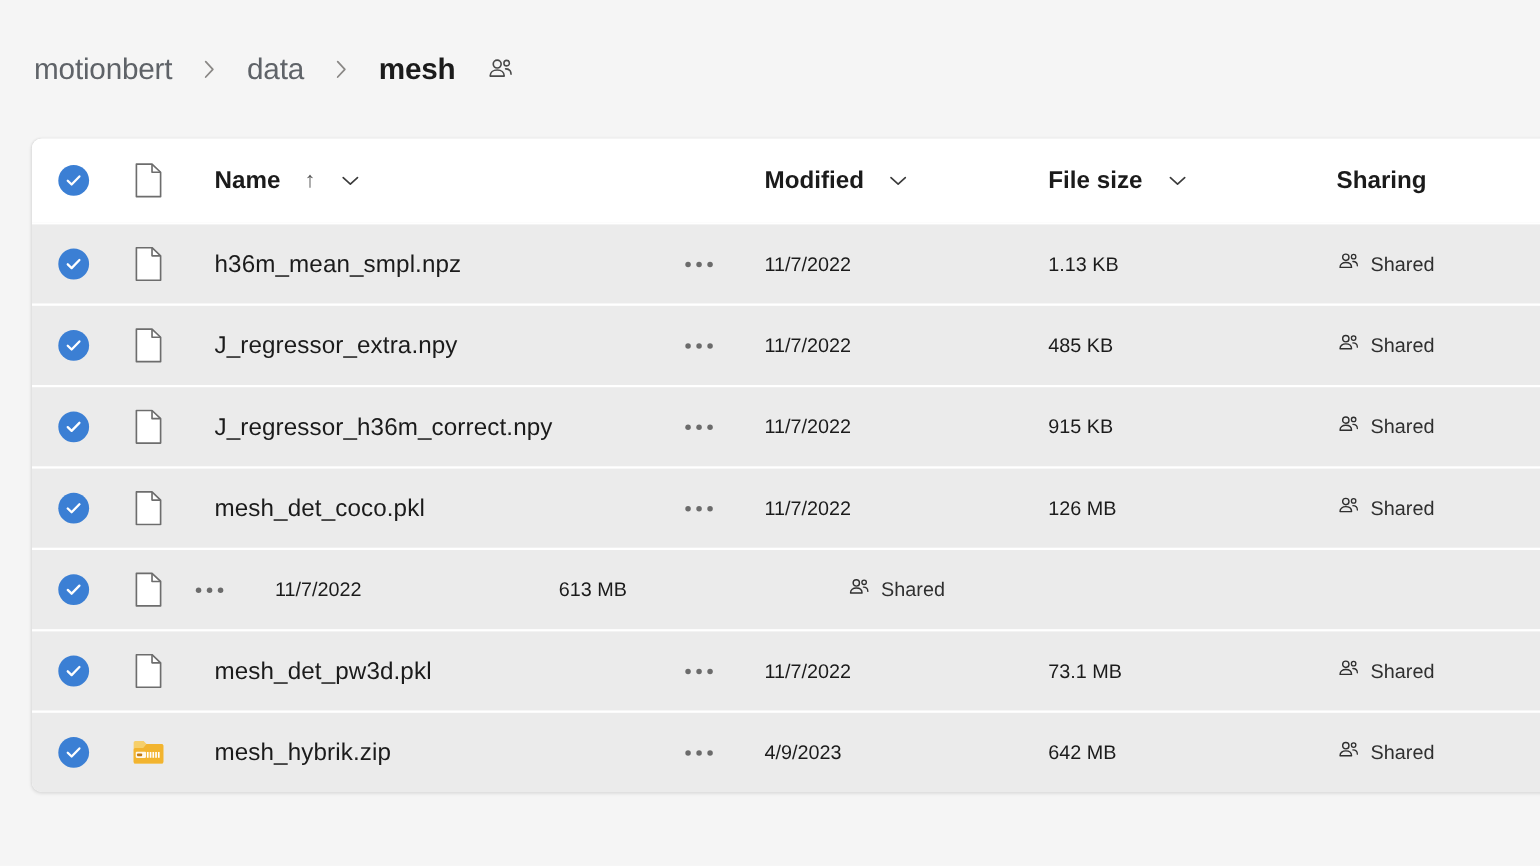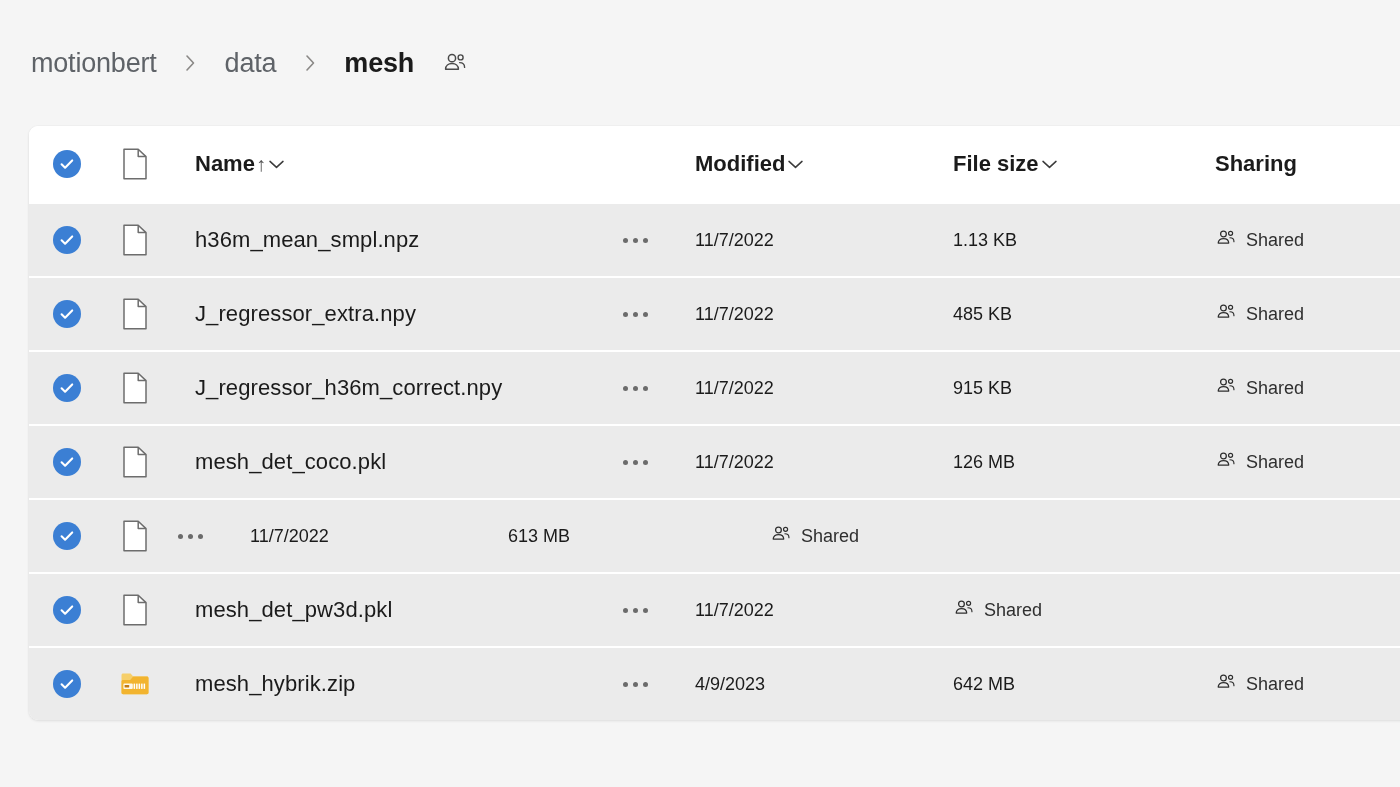--- a/index.html
+++ b/index.html
@@ -83,21 +83,21 @@
   .c-modified{ flex: 0 0 258px; }
   .c-size    { flex: 0 0 262px; }
   .c-sharing { flex: 1 1 auto; }
 
   .hdr-text {
     font-size: 22px;
     color: #1b1b1b;
     font-weight: 600;
     display: inline-flex;
     align-items: center;
-    gap: 1px;
+    gap: 22px;
     white-space: nowrap;
   }
   .hdr-arrow { color: #555; font-size: 20px; line-height: 1; }
   .chev { color: #3b3b3b; display: inline-flex; align-items: center; }
 
   .cell-text {
     font-size: 18px;
     color: #1b1b1b;
     white-space: nowrap;
   }
@@ -427,20 +427,21 @@
     </div>
     <div class="c-name"><span class="file-name">mesh_det_pw3d.pkl</span></div>
     <div class="c-ellipsis">
         <span class="ellipsis-btn">
           <i></i>
           <i></i>
           <i></i>
         </span>
       </div>
     <div class="c-modified"><span class="cell-text">11/7/2022</span></div>
+    <div class="c-size"><span class="cell-text">73.1 MB</span></div>
     <div class="c-sharing">
       <span class="sharing-cell">
         <span>
           <svg width="22" height="22" viewBox="0 0 26 26" fill="none">
             <circle cx="10" cy="8.2" r="3.4" stroke="#2f2f2f" stroke-width="1.5"></circle>
             <path d="M3.8 19 C3.8 15.6 6.5 13.7 10 13.7 C13.5 13.7 16.2 15.6 16.2 19 Z" stroke="#2f2f2f" stroke-width="1.5" fill="none" stroke-linejoin="round"></path>
             <circle cx="18.4" cy="7.5" r="2.4" stroke="#2f2f2f" stroke-width="1.4"></circle>
             <path d="M17.6 12.7 C20.7 12.7 22.4 14.4 22.4 17.3" stroke="#2f2f2f" stroke-width="1.4" fill="none" stroke-linecap="round"></path>
           </svg>
         </span>

